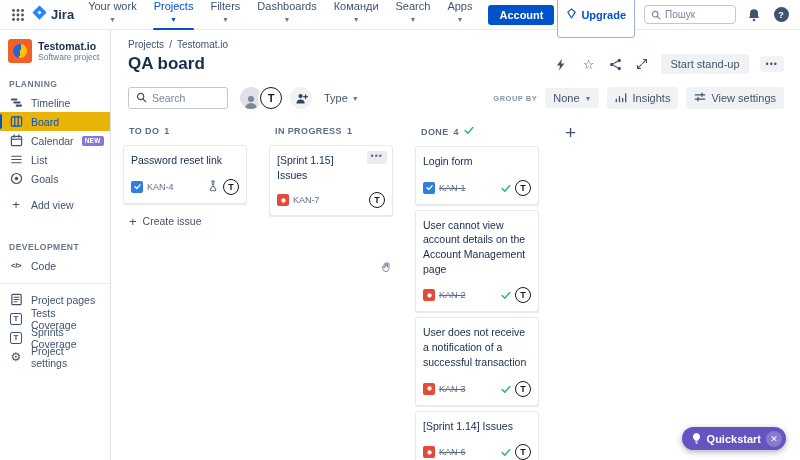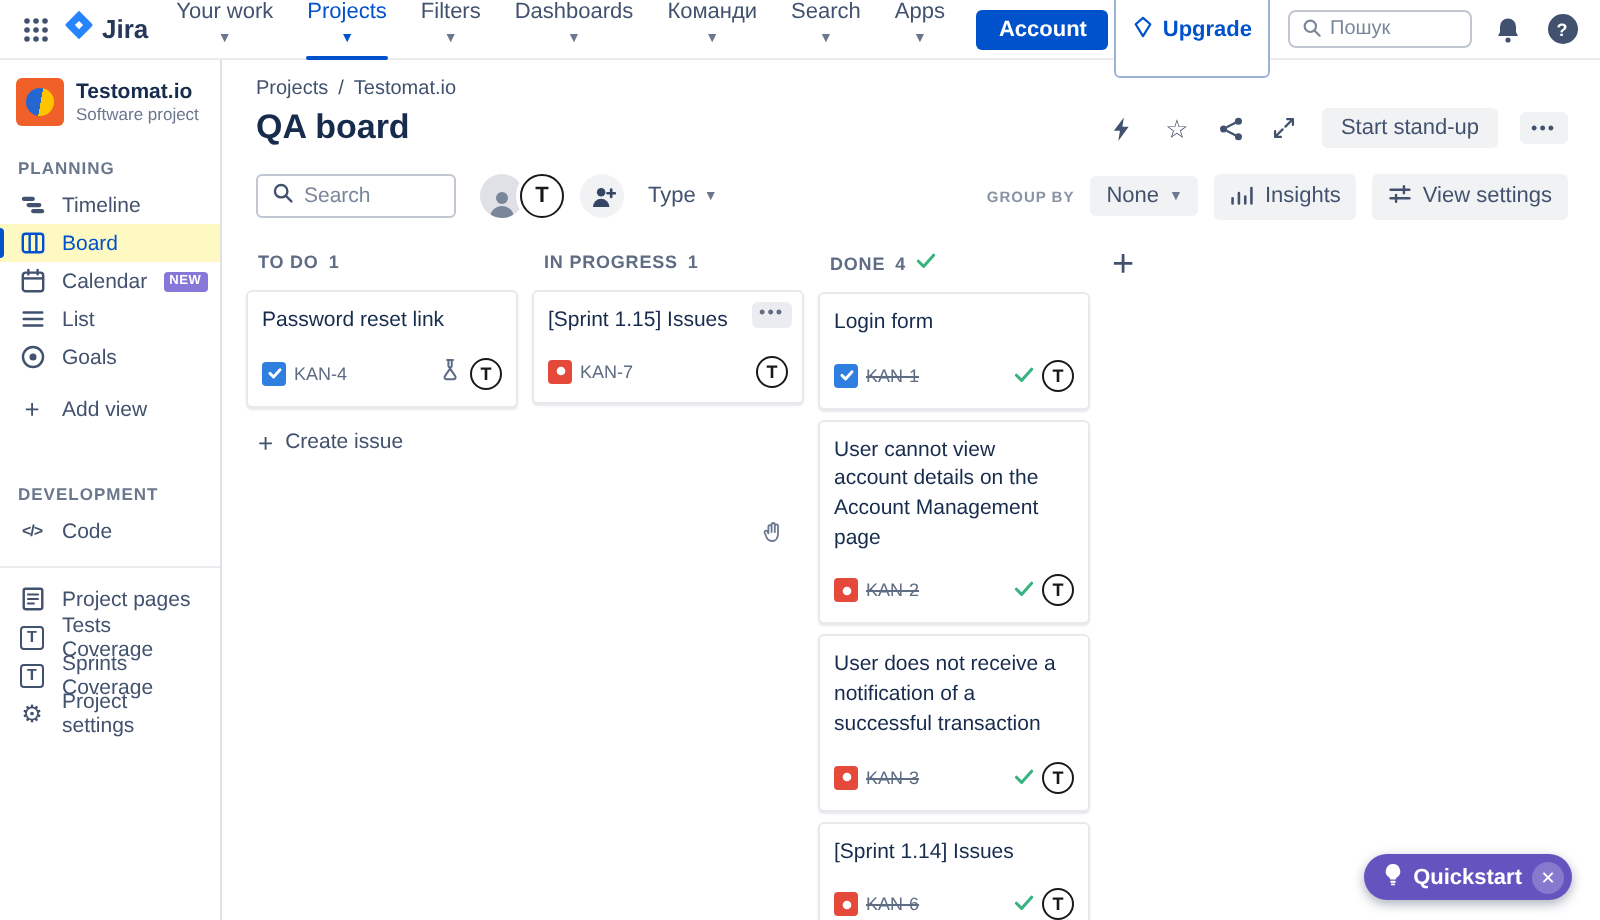--- a/index.html
+++ b/index.html
@@ -45,21 +45,21 @@
 
   
   .proj { display:flex; align-items:center; gap:6px; padding:0 8px 10px; }
   .proj-ico { width:24px; height:24px; border-radius:3px; background:#F2602A; display:flex; align-items:center; justify-content:center; flex-shrink:0; }
   .proj-ico .ball { width:14px; height:14px; border-radius:50%; background:linear-gradient(100deg,#2467D1 52%,#FFC400 52%); }
   .proj-name { font-size:10.5px; font-weight:bold; color:#172B4D; line-height:1.2; }
   .proj-type { font-size:8.5px; color:#6B778C; }
   .side-section { font-size:8.5px; font-weight:bold; color:#6B778C; letter-spacing:.5px; padding:6px 9px 4px; }
   .side-item { display:flex; align-items:center; gap:8px; height:19px; padding:0 9px; font-size:10.5px; color:#42526E; cursor:pointer; position:relative; }
   .side-item .sico { width:14px; display:flex; justify-content:center; flex-shrink:0; }
-  .side-item.active { background:#fef9c3; color:#0052CC; }
+  .side-item.active { background:#eab308; color:#0052CC; }
   .side-item.active::before { content:""; position:absolute; left:0; top:2px; bottom:2px; width:2px; background:#0052CC; border-radius:0 2px 2px 0; }
   .new-badge { font-size:6.5px; font-weight:bold; color:#fff; background:#8777D9; border-radius:2px; padding:1.5px 3px; letter-spacing:.3px; }
   .side-divider { height:1px; background:#EBECF0; margin:8px 0 6px; }
   .tbox { width:12px; height:12px; border:1.2px solid #42526E; border-radius:2px; font-size:8px; font-weight:bold;
     color:#42526E; display:flex; align-items:center; justify-content:center; }
   .code-glyph { font-size:8px; font-weight:bold; color:#42526E; letter-spacing:-.5px; }
 
   
   .breadcrumb { display:flex; gap:5px; font-size:10px; color:#42526E; margin:9px 16px 0 17px; }
   .breadcrumb .bc-link { cursor:pointer; }
@@ -88,21 +88,21 @@
     display:flex; align-items:center; justify-content:center; cursor:pointer; }
   .type-dd { display:flex; align-items:center; gap:4px; margin-left:12px; font-size:11px; color:#42526E; cursor:pointer; }
   .chev { font-size:7px; color:#6B778C; }
   .toolbar-right { margin-left:auto; display:flex; align-items:center; gap:8px; }
   .groupby-label { font-size:7.5px; font-weight:bold; color:#8993A4; letter-spacing:.5px; }
   .gray-btn { display:flex; align-items:center; gap:5px; background:#F1F2F4; border:none; border-radius:3px;
     padding:4px 8px; font-size:11px; color:#42526E; cursor:pointer; font-family:"Liberation Sans", sans-serif; }
 
   
   .board { display:flex; align-items:flex-start; margin:15px 0 0 12px; }
-  .col { width:136px; margin-right:7px; flex-shrink:0; }
+  .col { width:124px; margin-right:22px; flex-shrink:0; }
   .col-header { display:flex; align-items:center; gap:5px; font-size:9px; font-weight:bold; color:#5E6C84;
     letter-spacing:.4px; padding:0 6px 9px; }
   .card { background:#fff; border:1px solid #E7E9EC; border-radius:3px; box-shadow:0 1px 1px rgba(9,30,66,.1);
     padding:7px 7px 7px; margin-bottom:5px; position:relative; cursor:pointer; }
   .card-title { font-size:10.5px; color:#172B4D; line-height:1.4; padding-right:2px; }
   .card-footer { display:flex; align-items:center; gap:4px; margin-top:10px; }
   .type-ico { width:12px; height:12px; border-radius:2px; display:flex; align-items:center; justify-content:center; flex-shrink:0; }
   .type-task { background:#2F7FE0; }
   .type-bug { background:#E5493A; }
   .issue-key { font-size:9px; color:#5E6C84; }

